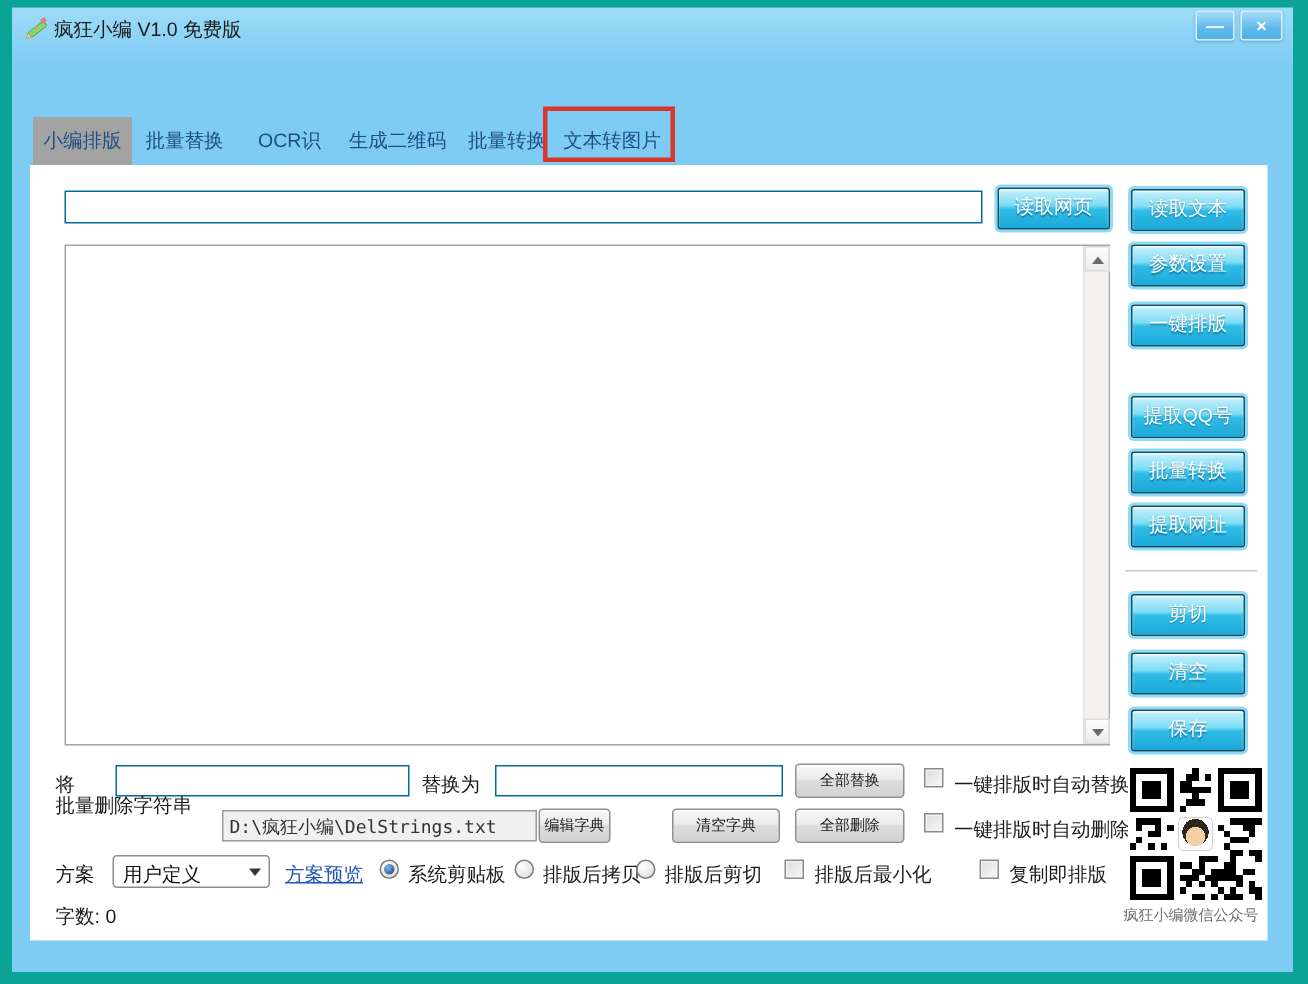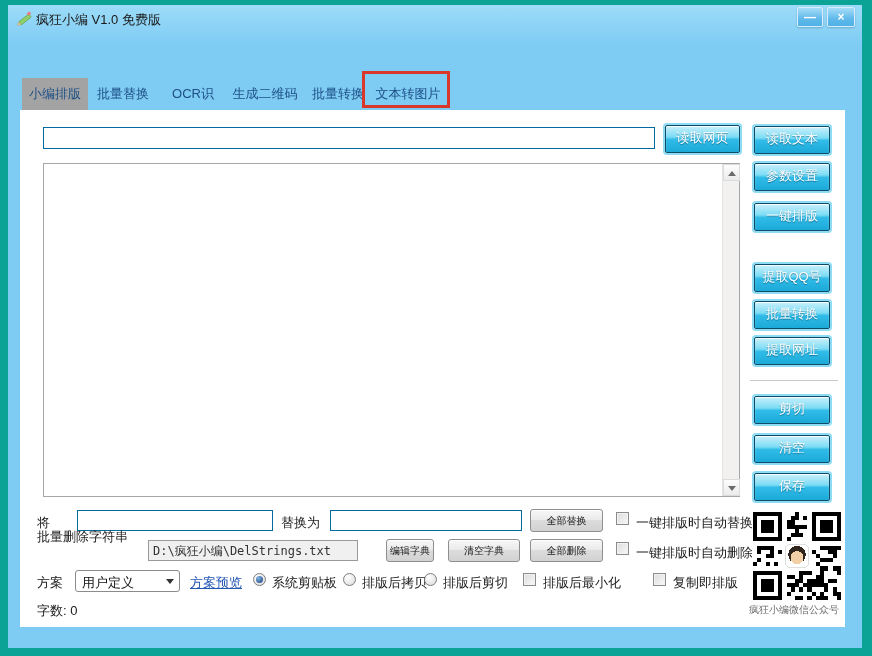--- a/index.html
+++ b/index.html
@@ -137,21 +137,21 @@
   <div class="abs lbl" style="left:37px; top:514px;">将</div>
   <div class="abs tbox" style="left:77px; top:510px; width:196px; height:21px;"></div>
   <div class="abs lbl" style="left:281px; top:514px;">替换为</div>
   <div class="abs tbox" style="left:330px; top:510px; width:192px; height:21px;"></div>
   <div class="abs gray-btn" style="left:530px; top:509px; width:73px;">全部替换</div>
   <div class="abs checkbox" style="left:616px; top:512px;"></div>
   <div class="abs lbl" style="left:636px; top:514px;">一键排版时自动替换</div>
 
   <div class="abs lbl" style="left:37px; top:528px;">批量删除字符串</div>
   <div class="abs tbox gray" style="left:148px; top:540px; width:210px; height:21px;">D:\疯狂小编\DelStrings.txt</div>
-  <div class="abs gray-btn" style="left:386px; top:539px; width:48px;">编辑字典</div>
+  <div class="abs gray-btn" style="left:359px; top:539px; width:48px;">编辑字典</div>
   <div class="abs gray-btn" style="left:448px; top:539px; width:72px;">清空字典</div>
   <div class="abs gray-btn" style="left:530px; top:539px; width:73px;">全部删除</div>
   <div class="abs checkbox" style="left:616px; top:542px;"></div>
   <div class="abs lbl" style="left:636px; top:544px;">一键排版时自动删除</div>
 
   <div class="abs lbl" style="left:37px; top:574px;">方案</div>
   <div class="abs combo">
     <span class="combo-text">用户定义</span>
     <span class="combo-arrow"></span>
   </div>

